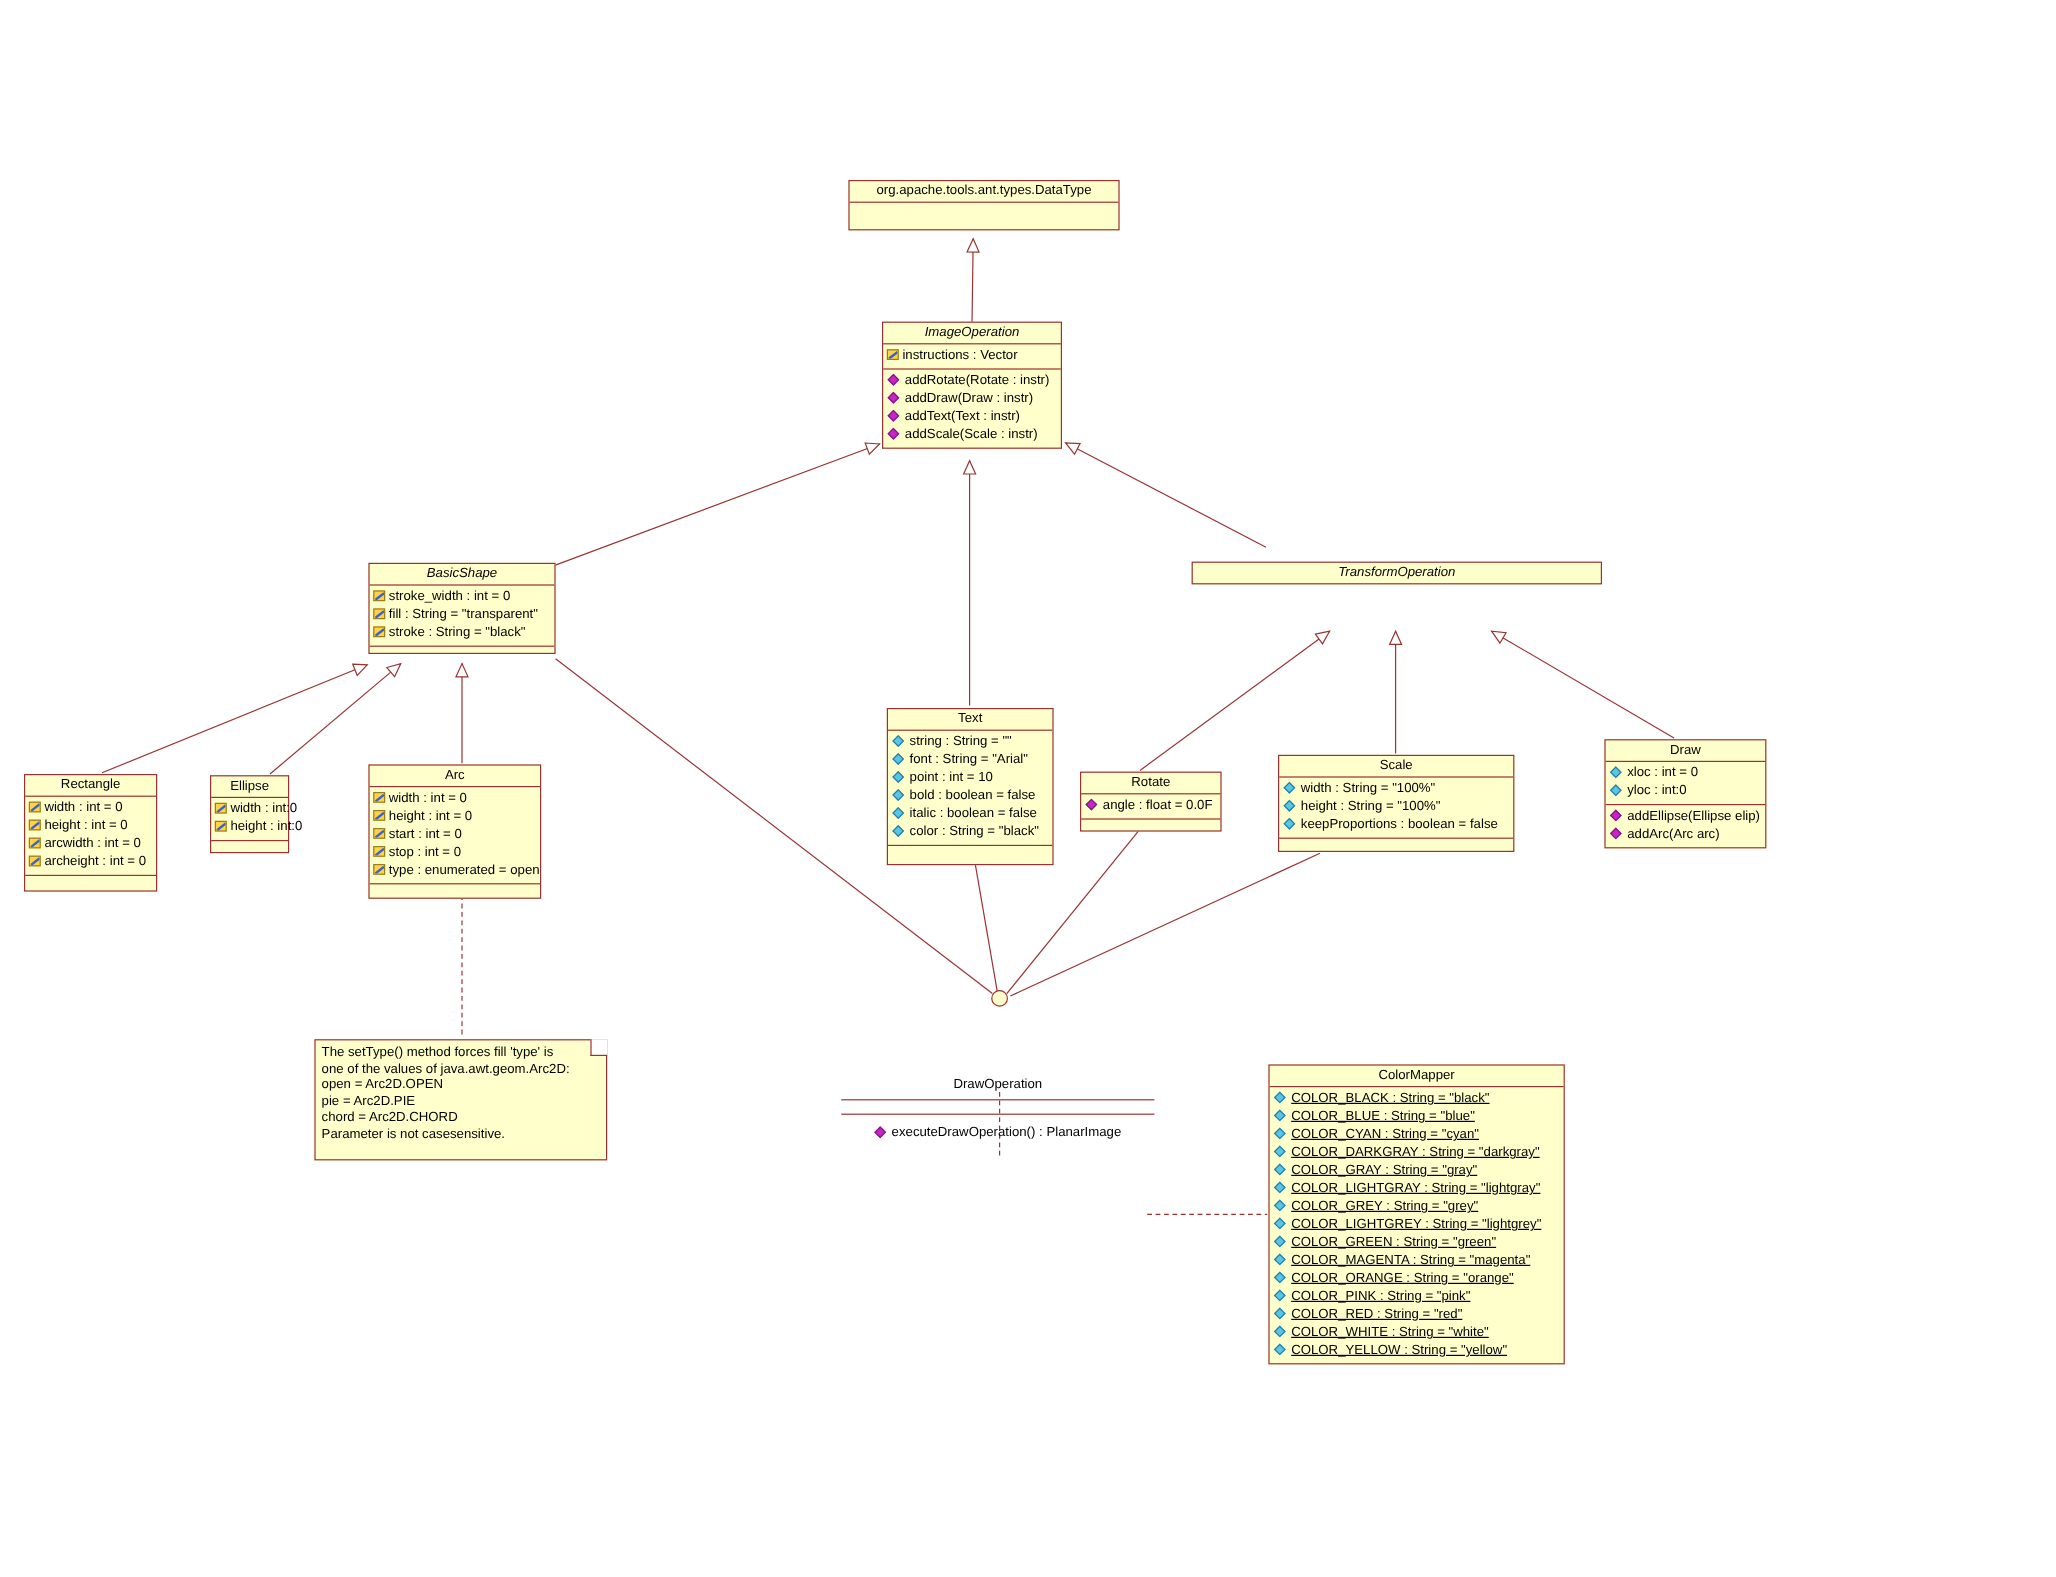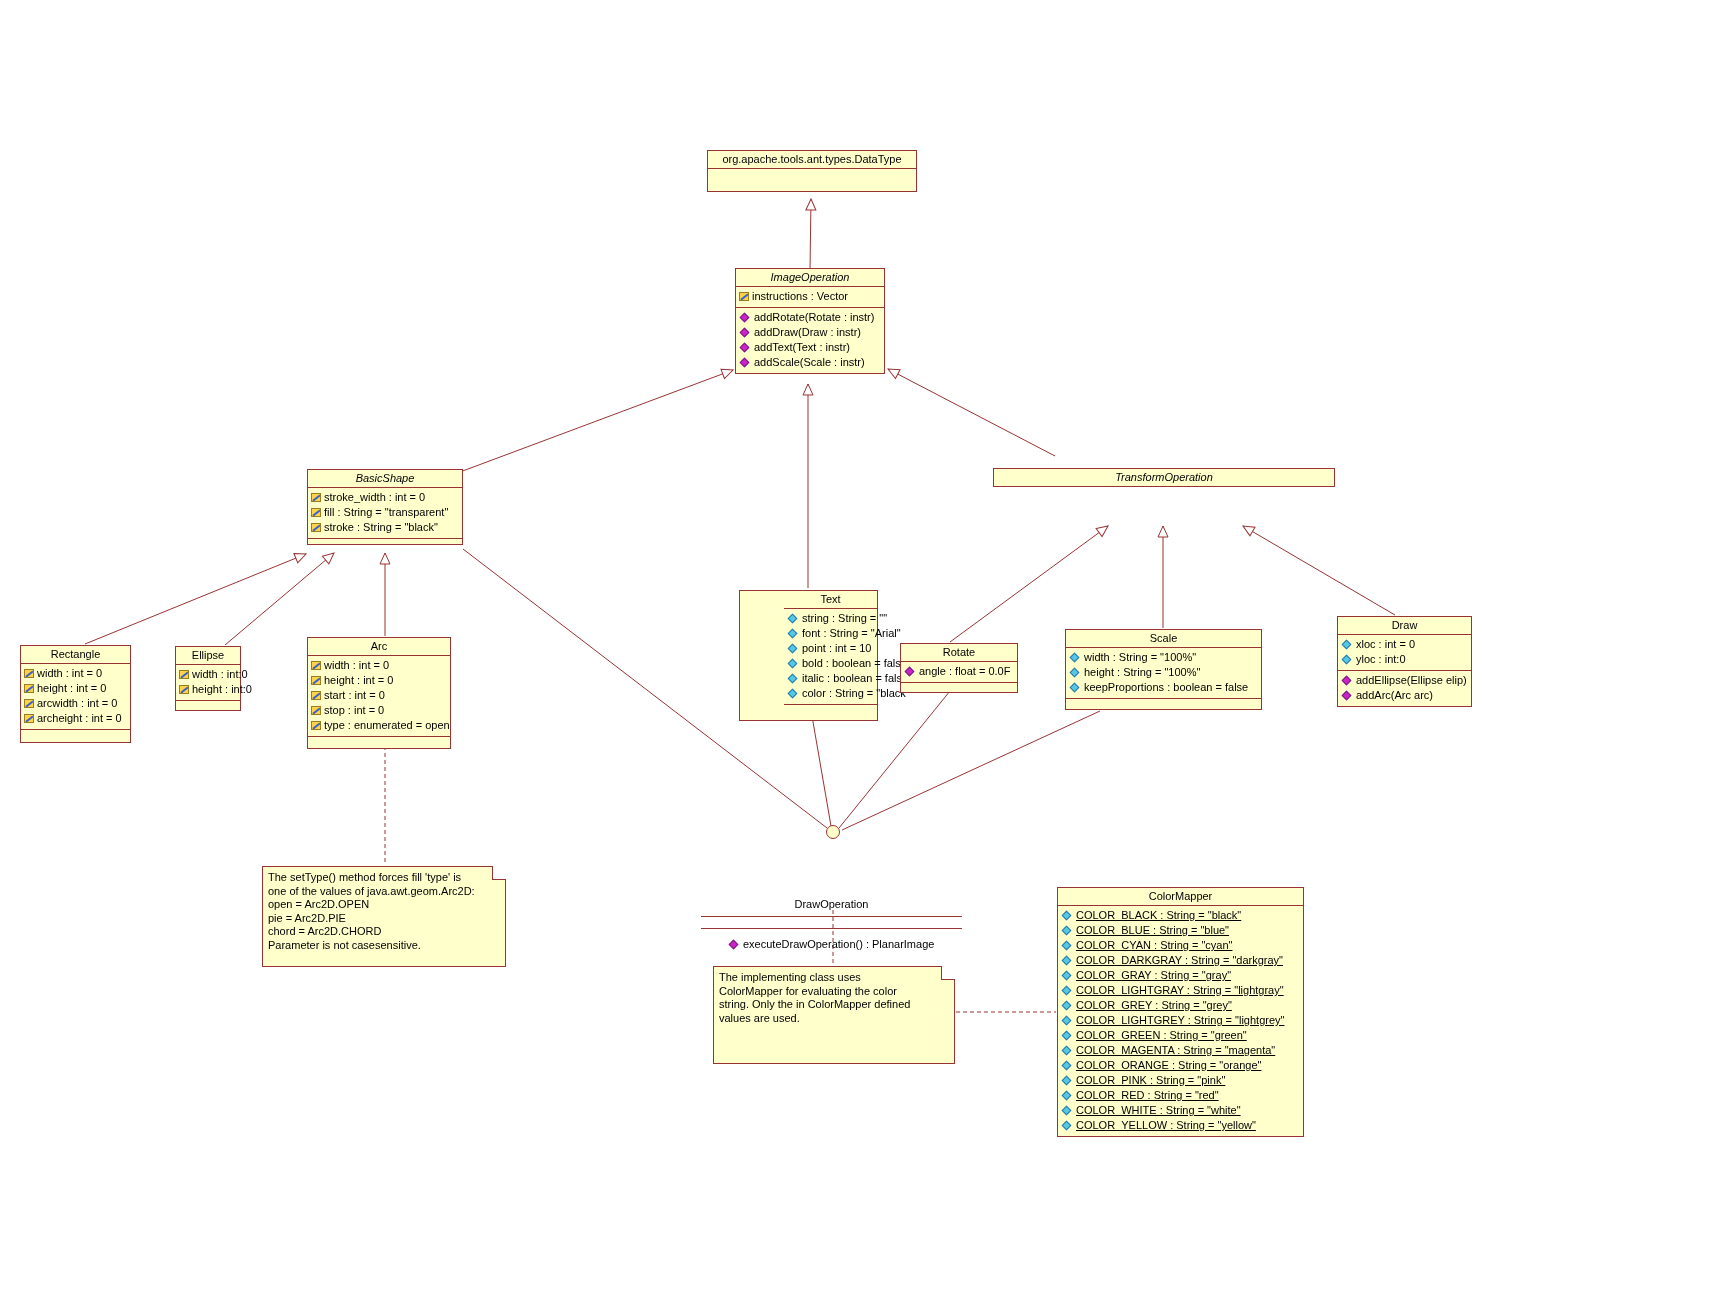--- a/index.html
+++ b/index.html
@@ -21,33 +21,33 @@
   .member { white-space: nowrap; line-height: 15px; }
   .micon { display: inline-block; position: relative; vertical-align: -1px; }
   .micon.key { width: 10px; height: 9px; margin-right: 3px; background: var(--icon-key, #ffd24d); border: 1px solid #9a7d1c; overflow: hidden; }
   .micon.key::after { content: ""; position: absolute; left: 0px; top: 3px; width: 9px; height: 2px; background: #3b63c4; transform: rotate(-38deg); }
   .micon.diamond-magenta { width: 7px; height: 7px; margin: 0 6px 1px 2px; background: var(--icon-magenta, #cc22cc); border: 1px solid #771d77; transform: rotate(45deg); }
   .micon.diamond-cyan { width: 7px; height: 7px; margin: 0 6px 1px 2px; background: var(--icon-cyan, #55c8e8); border: 1px solid #2a7ba0; transform: rotate(45deg); }
   .mtext.u { text-decoration: underline; }
   .mtext.i { font-style: italic; }
 
   
-  #box-datatype { left: 707px; top: 150px; width: 210px; }
+  #box-datatype { left: 707px; top: 150px; width: 226px; }
   #box-datatype .uml-sec { min-height: 23px; }
   #box-imageoperation { left: 735px; top: 268px; width: 150px; }
   #box-basicshape { left: 307px; top: 469px; width: 156px; }
   #box-basicshape .methods { min-height: 6px; }
   #box-transformoperation { left: 993px; top: 468px; width: 342px; }
   #box-rectangle { left: 20px; top: 645px; width: 111px; }
   #box-rectangle .methods { min-height: 13px; }
   #box-ellipse { left: 175px; top: 646px; width: 66px; }
   #box-ellipse .methods { min-height: 10px; }
   #box-arc { left: 307px; top: 637px; width: 144px; }
   #box-arc .methods { min-height: 12px; }
-  #box-text { left: 739px; top: 590px; width: 139px; padding-left: 44px; }
+  #box-text { left: 739px; top: 590px; width: 139px; }
   #box-text .methods { min-height: 16px; }
   #box-rotate { left: 900px; top: 643px; width: 118px; }
   #box-rotate .methods { min-height: 10px; }
   #box-scale { left: 1065px; top: 629px; width: 197px; }
   #box-scale .methods { min-height: 11px; }
   #box-draw { left: 1337px; top: 616px; width: 135px; }
   #box-colormapper { left: 1057px; top: 887px; width: 247px; }
 
   
   .note { position: absolute; background: var(--box-fill, #ffffcc); border: 1px solid var(--line, #993333); padding: 4px 6px 4px 5px; }
@@ -236,20 +236,14 @@
   </div>
 
   <div class="note" id="note-arc">
     <div class="note-text">The setType() method forces fill 'type' is
 one of the values of java.awt.geom.Arc2D:
 open = Arc2D.OPEN
 pie = Arc2D.PIE
 chord = Arc2D.CHORD
 Parameter is not casesensitive.</div>
   </div>
-  <div class="note" id="note-color">
-    <div class="note-text">The implementing class uses
-ColorMapper for evaluating the color
-string. Only the in ColorMapper defined
-values are used.</div>
-  </div>
 
 </div>
 
 </body></html>

